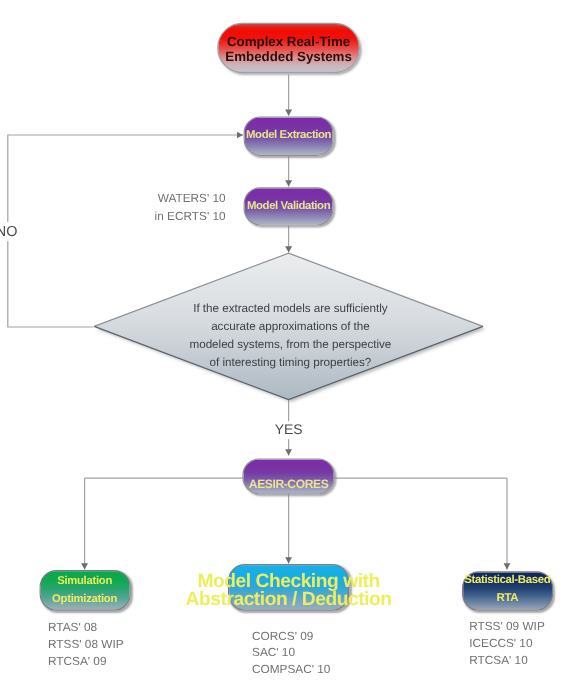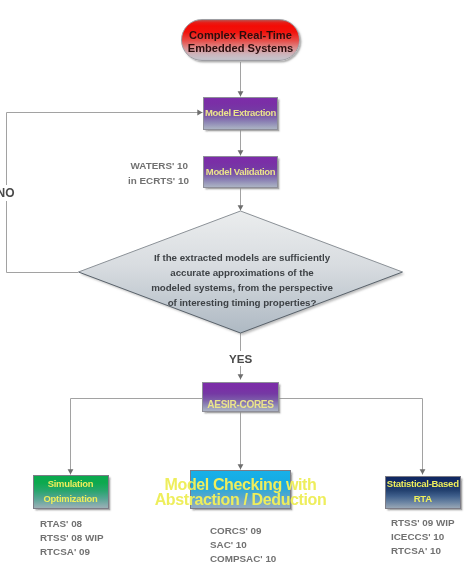--- a/index.html
+++ b/index.html
@@ -1,21 +1,21 @@
 <!DOCTYPE html>
 <html><head>
 <meta charset="utf-8">
 <style>
   html,body{margin:0;padding:0;}
   body{width:473px;height:575px;background:#ffffff;font-family:"Liberation Sans",sans-serif;overflow:hidden;}
   #stage{position:relative;width:473px;height:575px;}
   svg.layer{position:absolute;left:0;top:0;width:473px;height:575px;pointer-events:none;}
   .node{position:absolute;box-sizing:border-box;display:flex;align-items:center;justify-content:center;
-        text-align:center;white-space:pre;}
-  .txt{position:absolute;white-space:pre;color:#6b6b6b;font-weight:bold;}
+        text-align:center;white-space:pre;border-radius:14px;}
+  .txt{position:absolute;white-space:pre;color:#6b6b6b;}
 
   
   #n-start{
     left:181px;top:19px;width:119px;height:42px;border-radius:21px;
     background:linear-gradient(to bottom,#bb514e 0%,#e81b14 7%,#f40b05 15%,#f1120c 30%,#e74e49 52%,#dc8d8e 70%,#cdb3ba 85%,#c5c1c9 96%,#bfbec6 100%);
     border:1px solid #9d9da2;color:#2b0d0d;font-size:11.1px;font-weight:bold;line-height:13px;
     box-shadow:1.5px 1.5px 1.8px rgba(140,140,140,.7);padding-top:4px;
   }
   
   .purple{

